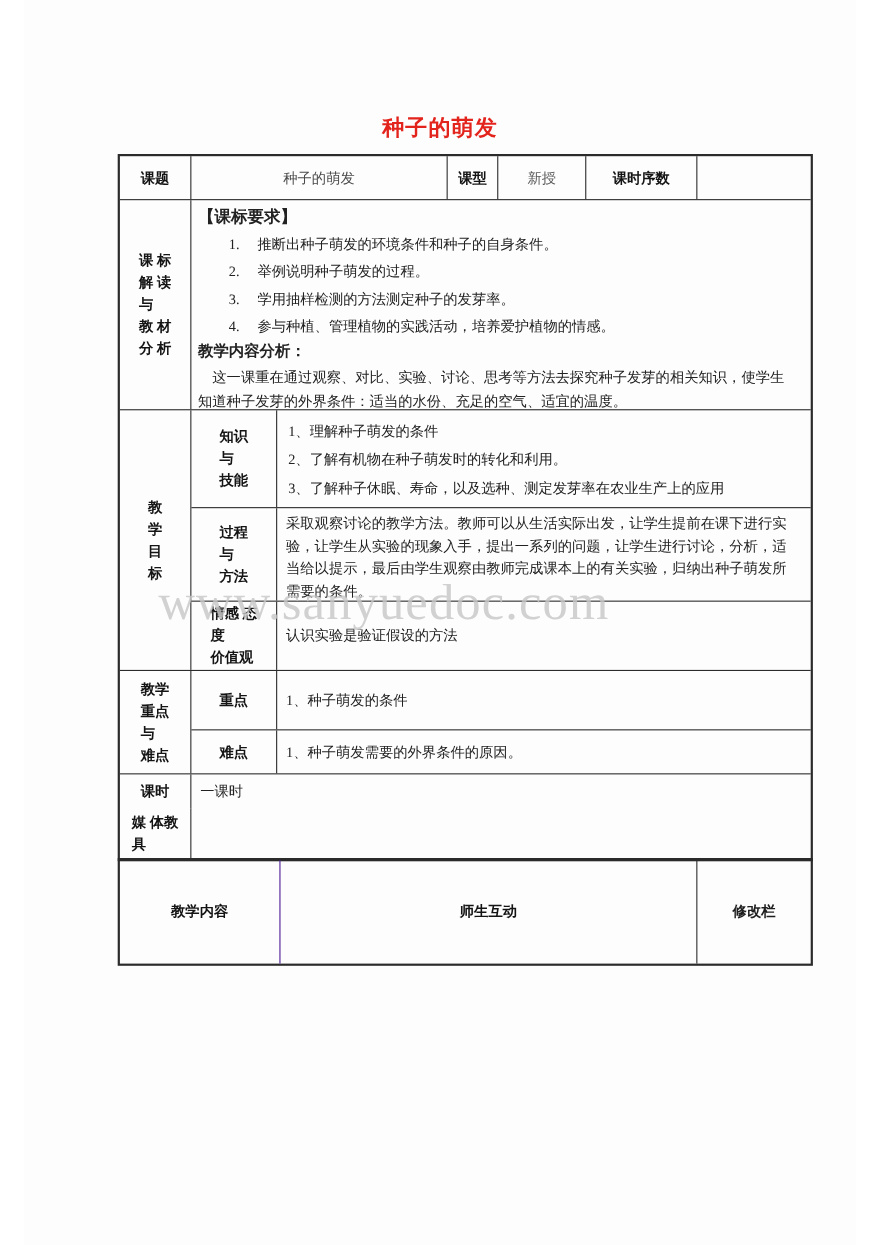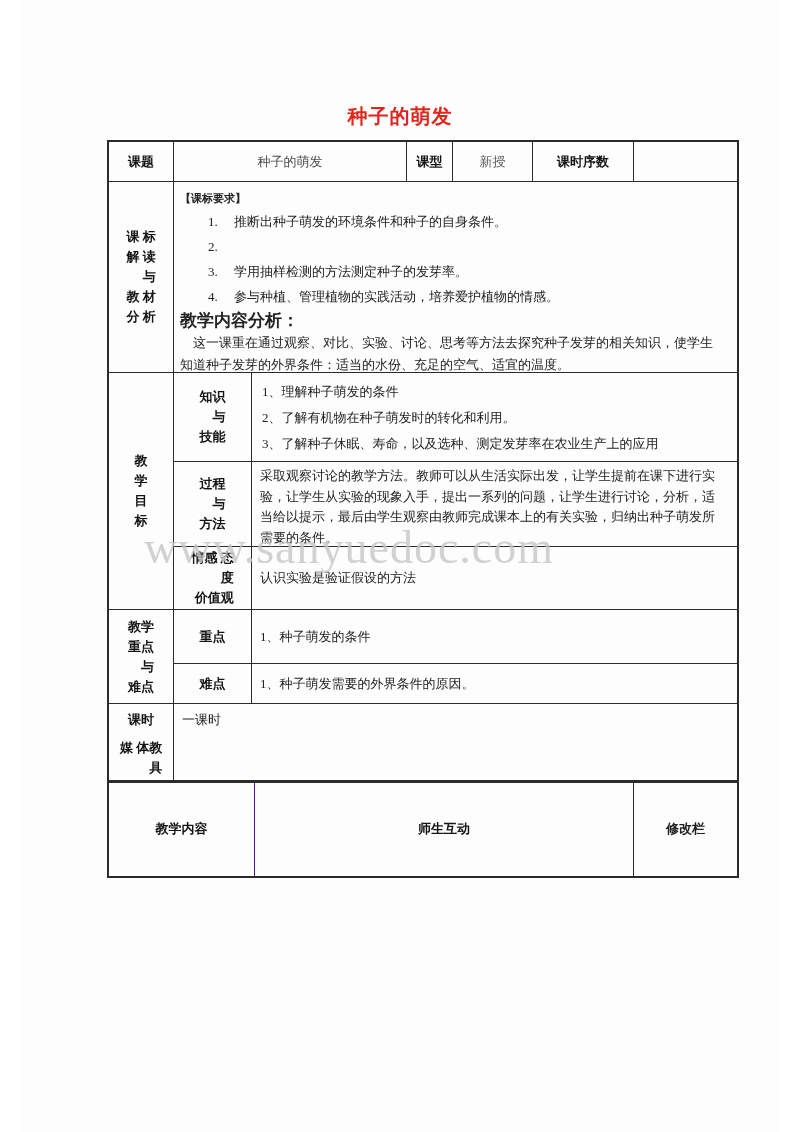--- a/index.html
+++ b/index.html
@@ -18,21 +18,21 @@
     border:2px solid #2b2b2b; background:transparent;
   }
   .main-tbl { top:140px; }
   .proc-tbl { top:780px; height:98px; display:flex; }
   .row { display:flex; border-bottom:1px solid #2b2b2b; }
   .row:last-child { border-bottom:none; }
   .cell { border-right:1px solid #2b2b2b; }
   .cell:last-child { border-right:none; }
   .lbl {
     display:flex; align-items:center; justify-content:center;
-    text-align:right; font-weight:bold; font-size:13px; line-height:20px;
+    text-align:left; font-weight:bold; font-size:13px; line-height:20px;
     color:#141414;
   }
   .preline { white-space:pre-line; }
   .col-a { width:65px; flex:0 0 65px; }
   .col-b { width:78px; flex:0 0 78px; }
   .grow { flex:1 1 auto; min-width:0; }
   .content { font-size:13px; line-height:22px; color:#222; }
   .vcenter { display:flex; align-items:center; }
   
   .r1 { height:40px; }
@@ -51,25 +51,25 @@
   .sr-diff { flex:1 1 auto; }
   
   .c-topic-val { width:233px; flex:0 0 233px; font-size:13px; color:#4a4a4a;
                  display:flex; align-items:center; justify-content:center; }
   .c-type-lbl { width:46px; flex:0 0 46px; }
   .c-type-val { width:80px; flex:0 0 80px; font-size:13px; color:#5a5a5a;
                 display:flex; align-items:center; justify-content:center; }
   .c-seq-lbl { width:101px; flex:0 0 101px; }
   
   .std-content { padding:5px 10px 0 6px; }
-  .std-heading { font-weight:bold; font-size:11px; line-height:22px; }
+  .std-heading { font-weight:bold; font-size:15px; line-height:22px; }
   .std-list { padding-left:22px; }
   .std-item { font-size:13px; line-height:25px; display:flex; }
   .std-num { flex:0 0 32px; text-align:left; padding-left:6px; }
-  .std-analysis-heading { font-weight:bold; font-size:17px; line-height:23px; }
+  .std-analysis-heading { font-weight:bold; font-size:14px; line-height:23px; }
   .std-analysis { text-indent:1em; line-height:22px; padding-right:4px; }
   .pad-content { padding:6px 10px; }
   .know-line { line-height:26px; }
   
   .proc-left { width:525px; flex:0 0 525px; display:flex; flex-direction:column;
                border-right:1px solid #2b2b2b; }
   .proc-title-row { height:53px; border-bottom:1px solid #2b2b2b;
                     display:flex; align-items:center; justify-content:center;
                     font-weight:bold; font-size:14px; letter-spacing:2px; }
   .proc-bottom-row { flex:1 1 auto; display:flex; }
@@ -110,20 +110,21 @@
 分 析</div>
       <div class="cell grow content std-content">
         <div class="std-heading">【课标要求】</div>
         <div class="std-list">
           <div class="std-item">
             <span class="std-num">1.</span>
             <span>推断出种子萌发的环境条件和种子的自身条件。</span>
           </div>
           <div class="std-item">
             <span class="std-num">2.</span>
+            <span>举例说明种子萌发的过程。</span>
           </div>
           <div class="std-item">
             <span class="std-num">3.</span>
             <span>学用抽样检测的方法测定种子的发芽率。</span>
           </div>
           <div class="std-item">
             <span class="std-num">4.</span>
             <span>参与种植、管理植物的实践活动，培养爱护植物的情感。</span>
           </div>
         </div>

